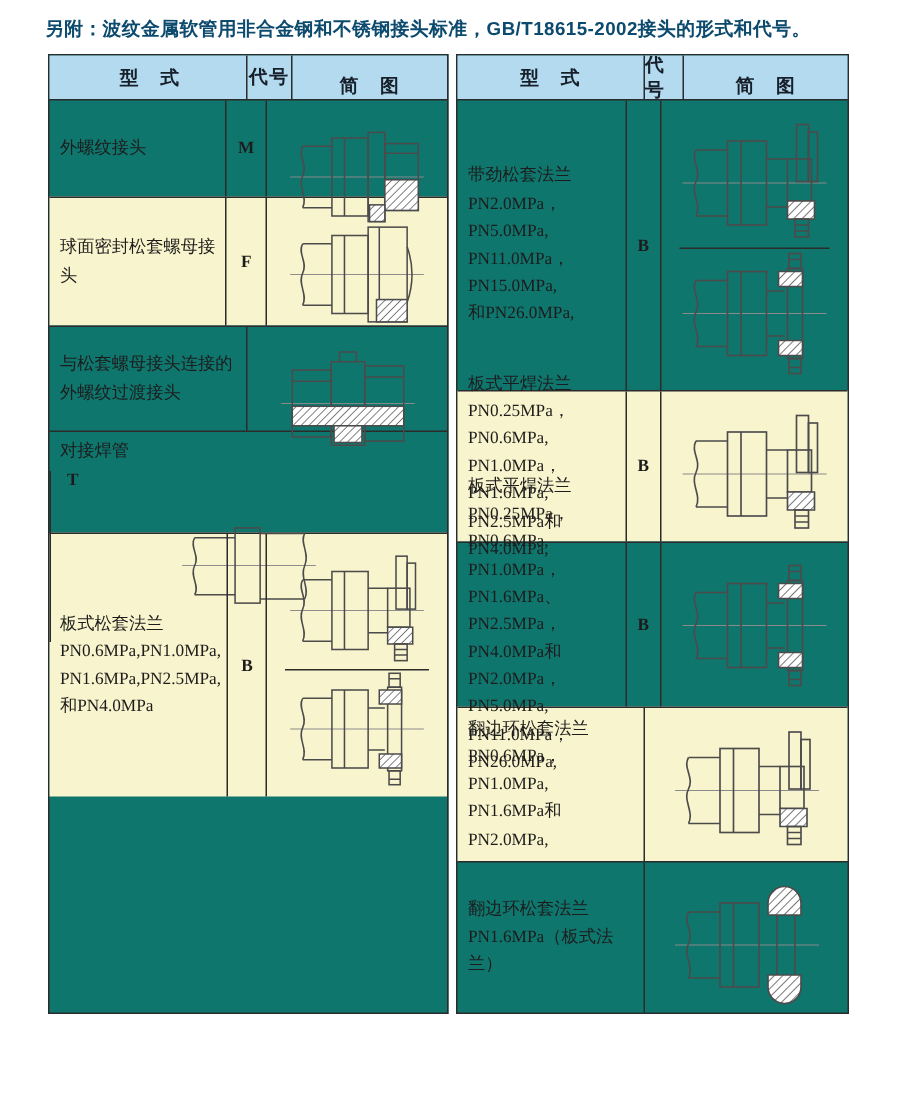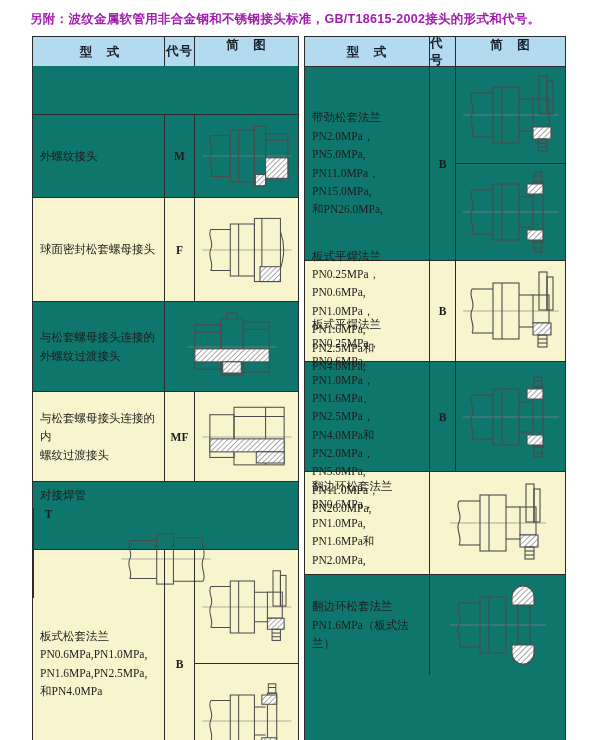--- a/index.html
+++ b/index.html
@@ -4,21 +4,21 @@
 <style>
   html,body{margin:0;padding:0;}
   body{
     width:600px;height:740px;background:#ffffff;position:relative;
     font-family:"Liberation Serif", serif;color:#1c1c1c;
     -webkit-font-smoothing:antialiased;
   }
   .title{
     position:absolute;left:30px;top:11px;width:560px;
     font-family:"Liberation Sans", sans-serif;
-    font-weight:bold;font-size:12.5px;letter-spacing:.3px;color:#a21caf;
+    font-weight:bold;font-size:12.5px;letter-spacing:.3px;color:#0c4a6e;
   }
   .tables{position:absolute;left:32px;top:36px;display:flex;gap:5px;}
   .half{border:1.5px solid #2b2b2b;background:#0f766e;}
   .half.left{width:265px;}
   .half.right{width:260px;}
   .row{display:flex;border-top:1px solid #2b2b2b;box-sizing:border-box;}
   .row:first-child{border-top:none;}
   .cell{border-left:1px solid #2b2b2b;box-sizing:border-box;display:flex;align-items:center;}
   .cell:first-child{border-left:none;}
   .hdr{background:#b3daef;height:29px;}
@@ -26,26 +26,26 @@
   .hl{background:#f8f4cd;}
   
   .left  .c-type{width:131px;}
   .left  .c-code{width:30px;}
   .left  .c-diag{flex:1;}
   .right .c-type{width:124px;}
   .right .c-code{width:26px;}
   .right .c-diag{flex:1;}
   .c-type{padding:4px 4px 4px 7px;font-size:11.5px;line-height:1.6;white-space:pre-line;color:#1c1c1c;}
   .c-code{justify-content:center;font-size:11.5px;font-weight:bold;color:#1c1c1c;}
-  .c-diag{flex-direction:column;align-items:stretch;padding:0;}
+  .c-diag{flex-direction:column;align-items:stretch;padding:12px;}
   .sub{flex:1;display:flex;align-items:center;justify-content:center;}
   .sub + .sub{border-top:1px solid #2b2b2b;}
   .dsvg{display:block;margin:auto;}
   
-  .lr0{height:83px;margin-top:48px;}.lr1{height:104px;}.lr2{height:90px;}.lr3{height:90px;}.lr4{height:68px;flex-direction:column;}.lr5{height:228px;}
+  .lr0{height:65px;}.lr1{height:86px;}.lr2{height:70px;}.lr3{height:90px;}.lr4{height:68px;flex-direction:column;}.lr5{height:176px;}
   .rr0{height:194px;}.rr1{height:101px;}.rr2{height:110px;}.rr3{height:103px;}.rr4{height:101px;}
   .hidden-defs{position:absolute;width:0;height:0;overflow:hidden;}
 </style>
 </head>
 <body>
 
 <svg class="hidden-defs" aria-hidden="true">
   <defs>
     <pattern id="hatch" width="4" height="4" patternUnits="userSpaceOnUse" patternTransform="rotate(45)">
       <rect width="4" height="4" fill="#ffffff"></rect>
@@ -185,32 +185,20 @@
 外螺纹过渡接头</div>
       <div class="cell c-diag">
         <div class="sub">
             <svg class="dsvg" width="96" height="78" viewBox="0 0 100 84">
               <use href="#sym-nipple"></use>
             </svg>
           </div>
       </div>
     </div>
 
-    <div class="row lr3 hl">
-      <div class="cell c-type">与松套螺母接头连接的内
-螺纹过渡接头</div>
-      <div class="cell c-code">MF</div>
-      <div class="cell c-diag">
-        <div class="sub">
-            <svg class="dsvg" width="96" height="78" viewBox="0 0 100 84">
-              <use href="#sym-mf"></use>
-            </svg>
-          </div>
-      </div>
-    </div>
 
     <div class="row lr4">
       <div class="cell c-type">对接焊管</div>
       <div class="cell c-code">T</div>
       <div class="cell c-diag">
         <div class="sub">
             <svg class="dsvg" width="96" height="78" viewBox="0 0 100 84">
               <use href="#sym-weld"></use>
             </svg>
           </div>

